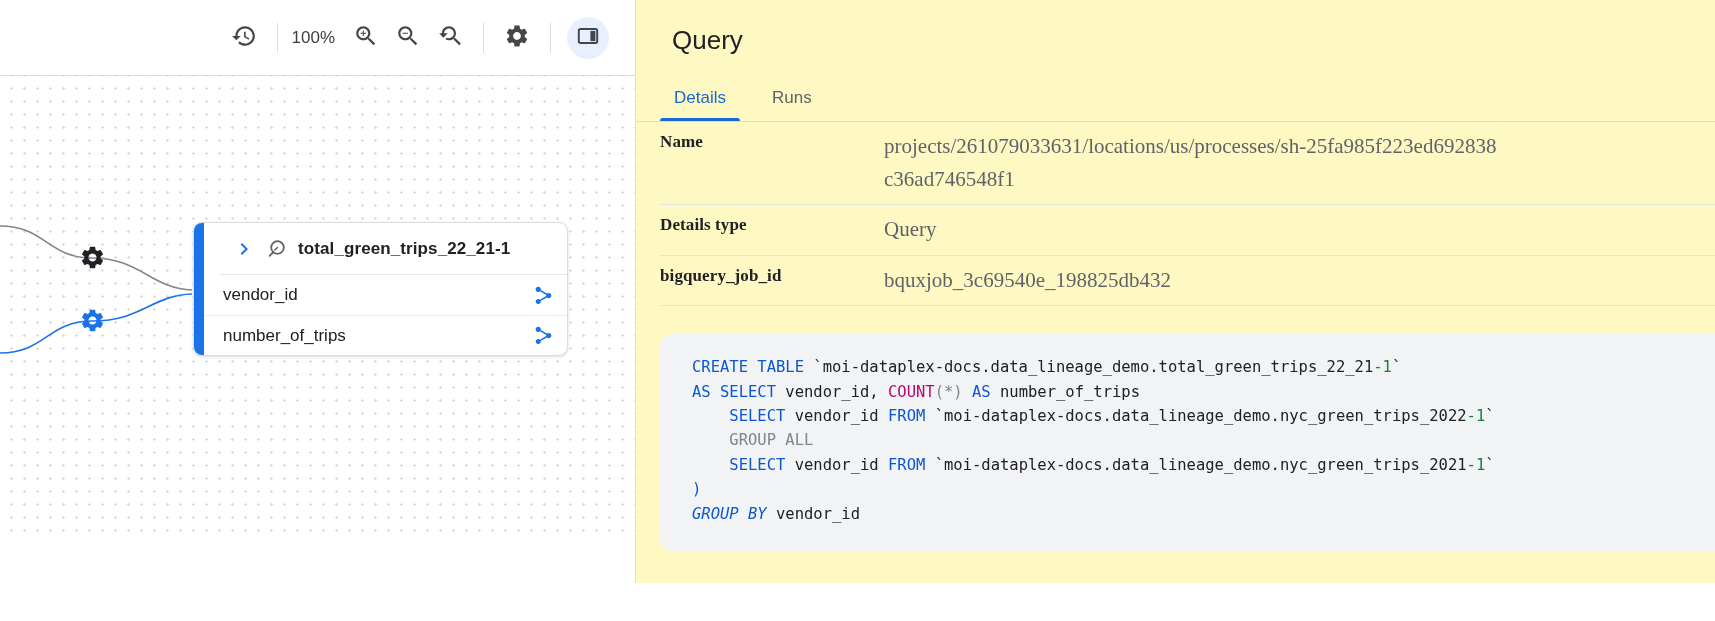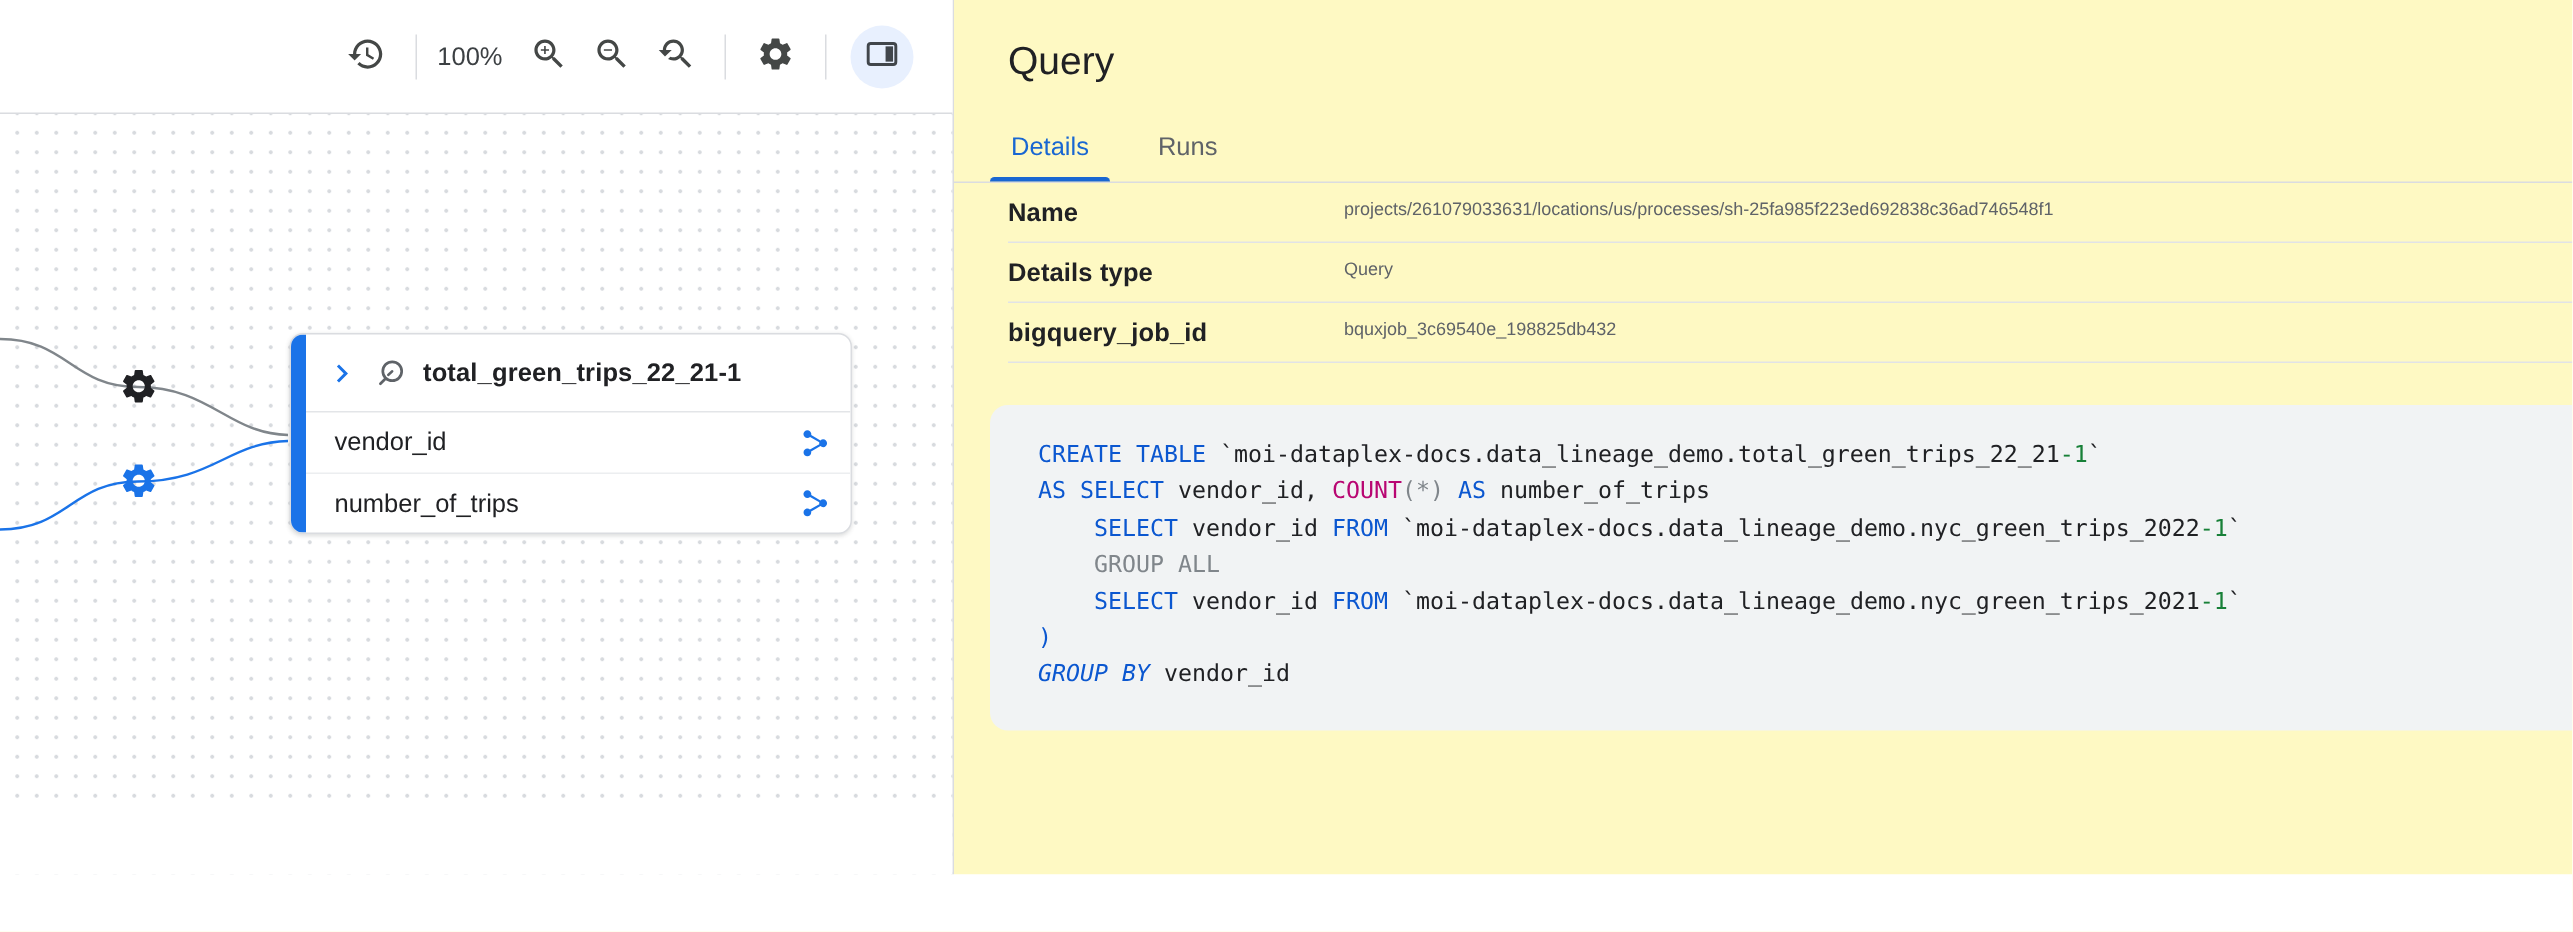--- a/index.html
+++ b/index.html
@@ -19,43 +19,43 @@
   .canvas-bottom-mask { position:absolute; left:0; right:0; bottom:0; height:50px; background:#fff; }
   .edges { position:absolute; inset:0; width:100%; height:100%; }
   .gear-node { position:absolute; width:27px; height:27px; cursor:pointer; }
   .gear-node svg { width:100%; height:100%; fill:currentColor; }
   .gear-dark { left:79px; top:168px; color:#202124; }
   .gear-blue { left:79px; top:231px; color:#1a73e8; }
 
   .node-card { position:absolute; left:193px; top:146px; width:375px; background:#fff; border:1px solid #dadce0; border-radius:9px; box-shadow:0 1px 3px rgba(60,64,67,.18); display:flex; overflow:hidden; cursor:pointer; }
   .node-accent { width:10px; flex:0 0 10px; background:#1a73e8; }
   .node-body { flex:1; display:flex; flex-direction:column; }
-  .node-header { height:52px; display:flex; align-items:center; gap:9px; padding:0 14px 0 12px; border-bottom:1px solid #e3e5e8; }
+  .node-header { height:52px; display:flex; align-items:center; gap:9px; padding:0 14px 0 12px; border-bottom:1px solid #e3e5e8;margin-left:16px; }
   .chev { width:24px; height:24px; color:#1a73e8; flex:0 0 auto; }
   .chev svg { width:100%; height:100%; fill:currentColor; }
   .node-type-icon { width:24px; height:24px; color:#5f6368; flex:0 0 auto; }
   .node-type-icon svg { width:100%; height:100%; stroke:currentColor; fill:none; }
   .node-title { font-size:17px; font-weight:700; color:#202124; letter-spacing:.1px; white-space:nowrap; }
   .node-row { height:40px; display:flex; align-items:center; justify-content:space-between; padding:0 13px 0 19px; font-size:17px; color:#202124; }
   .node-row + .node-row { border-top:1px solid #eceef0; }
   .lineage-icon { width:21px; height:21px; color:#1a73e8; transform:scaleX(-1); cursor:pointer; }
   .lineage-icon svg { width:100%; height:100%; fill:currentColor; }
 
   
   .right { flex:1; display:flex; flex-direction:column; background:#fef9c3; min-width:0; }
   .panel-title { padding:25px 36px 19px; font-size:26px; font-weight:400; color:#202124; }
   .tabs { display:flex; padding-left:24px; border-bottom:1px solid #dadce0; }
   .tab { padding:13px 14px; margin-right:18px; font-size:17px; font-weight:500; color:#5f6368; position:relative; cursor:pointer; }
   .tab.active { color:#1967d2; }
   .tab.active::after { content:""; position:absolute; left:0; right:0; bottom:0; height:3px; background:#1967d2; border-radius:3px 3px 0 0; }
 
-  .details { margin-left:36px; }
+  .details { margin-left:24px;font-family:Liberation Serif, serif; }
   .detail-row { display:flex; align-items:flex-start; border-bottom:1px solid #e1e3e6; padding:8px 0 9px; }
   .detail-label { width:224px; flex:0 0 224px; font-size:17px; font-weight:600; color:#202124; padding-top:2px; letter-spacing:.1px; }
-  .detail-value { font-size:12px; color:#5f6368; line-height:1.55; max-width:620px; word-break:break-all; }
+  .detail-value { font-size:21px; color:#5f6368; line-height:1.55; max-width:620px; word-break:break-all; }
 
   .code-block { margin:28px 0 0 24px; background:#f1f3f4; border-radius:12px 0 0 12px; padding:21px 32px 25px; flex:0 0 auto; }
   .code-line { font-family:"DejaVu Sans Mono","Liberation Mono",monospace; font-size:15.5px; line-height:24.4px; white-space:pre; }
 </style>
 </head>
 <body>
 
 <div class="app">
 
   <div class="left">

